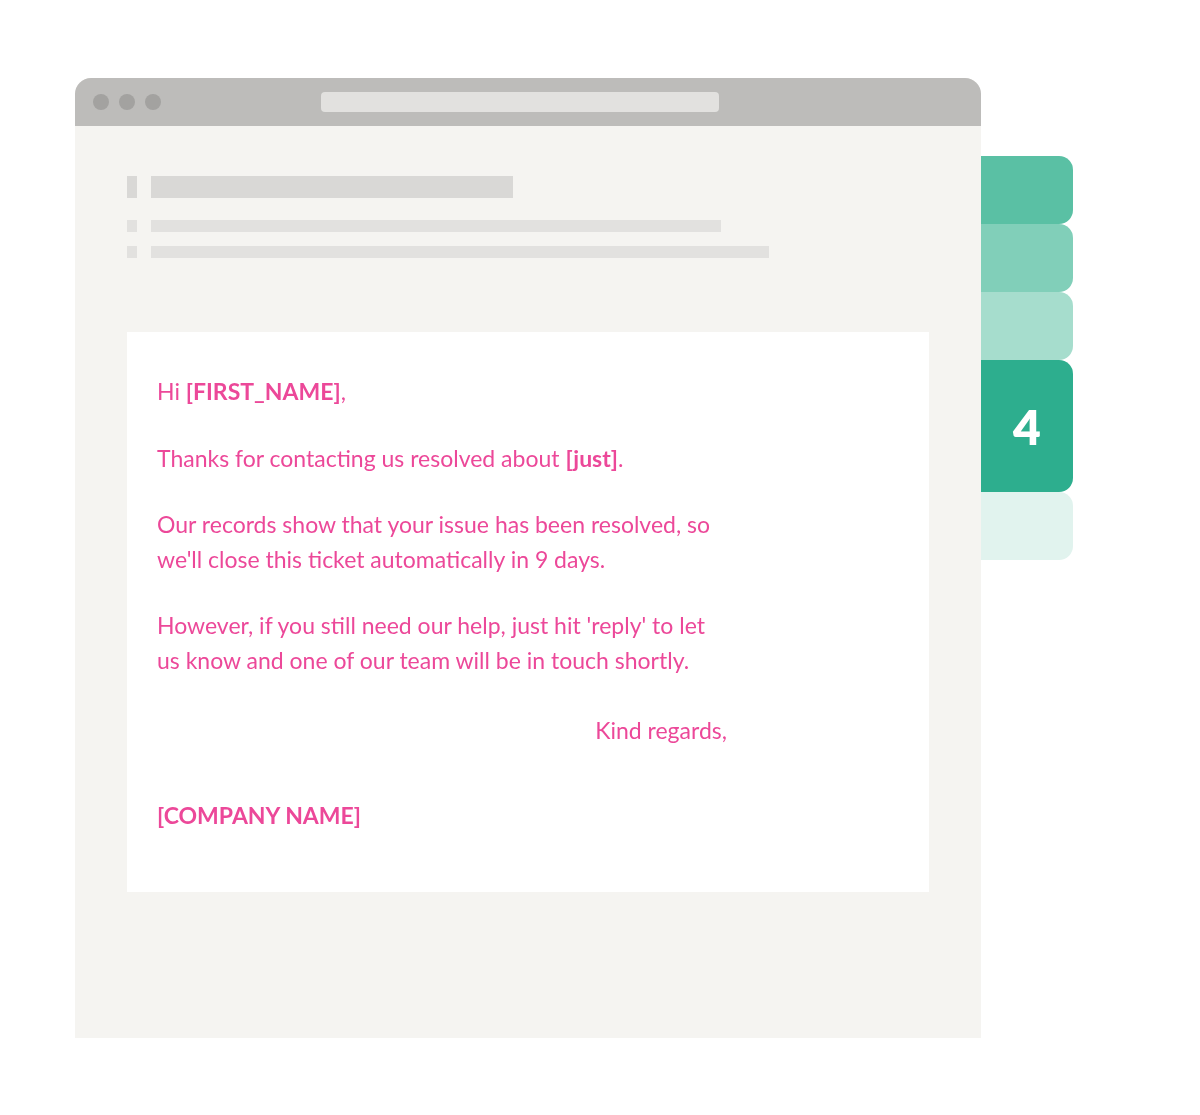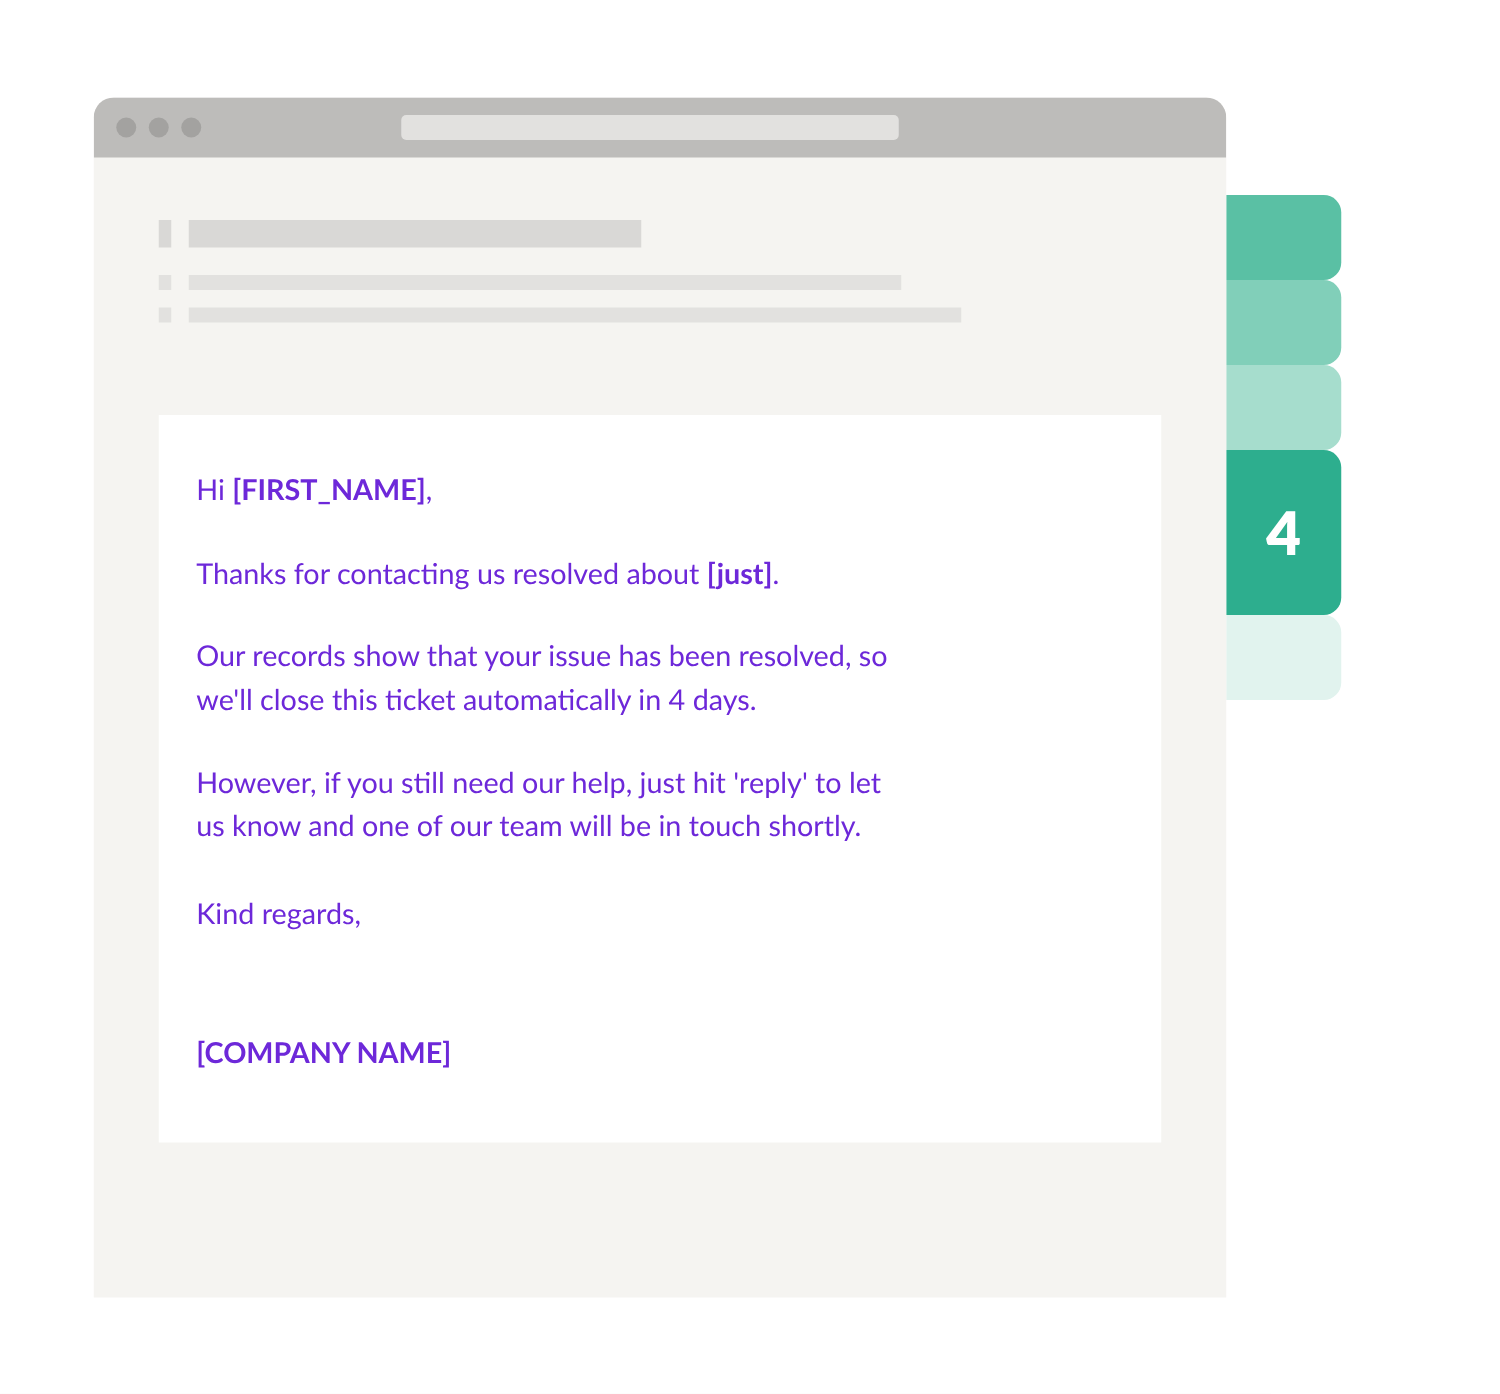--- a/index.html
+++ b/index.html
@@ -97,26 +97,26 @@
     
     .card {
       margin: 30px 52px 50px 52px;
       background: #ffffff;
       padding: 42px 30px 44px 30px;
       min-height: 560px;
     }
     .msg {
       font-size: 23px;
       line-height: 1.5;
-      color: #6d28d9;
+      color: #ec4899;
       max-width: 570px;
     }
     .msg p { margin-bottom: 32px; }
     .msg p.tight { margin-bottom: 12px; }
-    .msg .signoff { margin-top: 36px; margin-bottom: 76px; }
+    .msg .signoff { margin-top: 36px; margin-bottom: 50px; text-align: right; }
     .msg strong { font-weight: 700; }
   </style>
 </head>
 <body>
 
 <div class="stage">
 
   <div class="side-tabs">
     <div class="side-tab t1"></div>
     <div class="side-tab t2"></div>
@@ -153,21 +153,21 @@
     </div>
 
     <div class="card">
       <div class="msg">
         <p>
           <span>Hi </span><strong>[FIRST_NAME]</strong><span>,</span>
         </p>
         <p>
           <span>Thanks for contacting us resolved about </span><strong>[just]</strong><span>.</span>
         </p>
-        <p>Our records show that your issue has been resolved, so we'll close this ticket automatically in 4 days.</p>
+        <p>Our records show that your issue has been resolved, so we'll close this ticket automatically in 9 days.</p>
         <p>However, if you still need our help, just hit 'reply' to let us know and one of our team will be in touch shortly.</p>
         <p class="signoff">Kind regards,</p>
         <p class="tight">
           <strong>[COMPANY NAME]</strong>
         </p>
       </div>
     </div>
   </div>
 
 </div>

